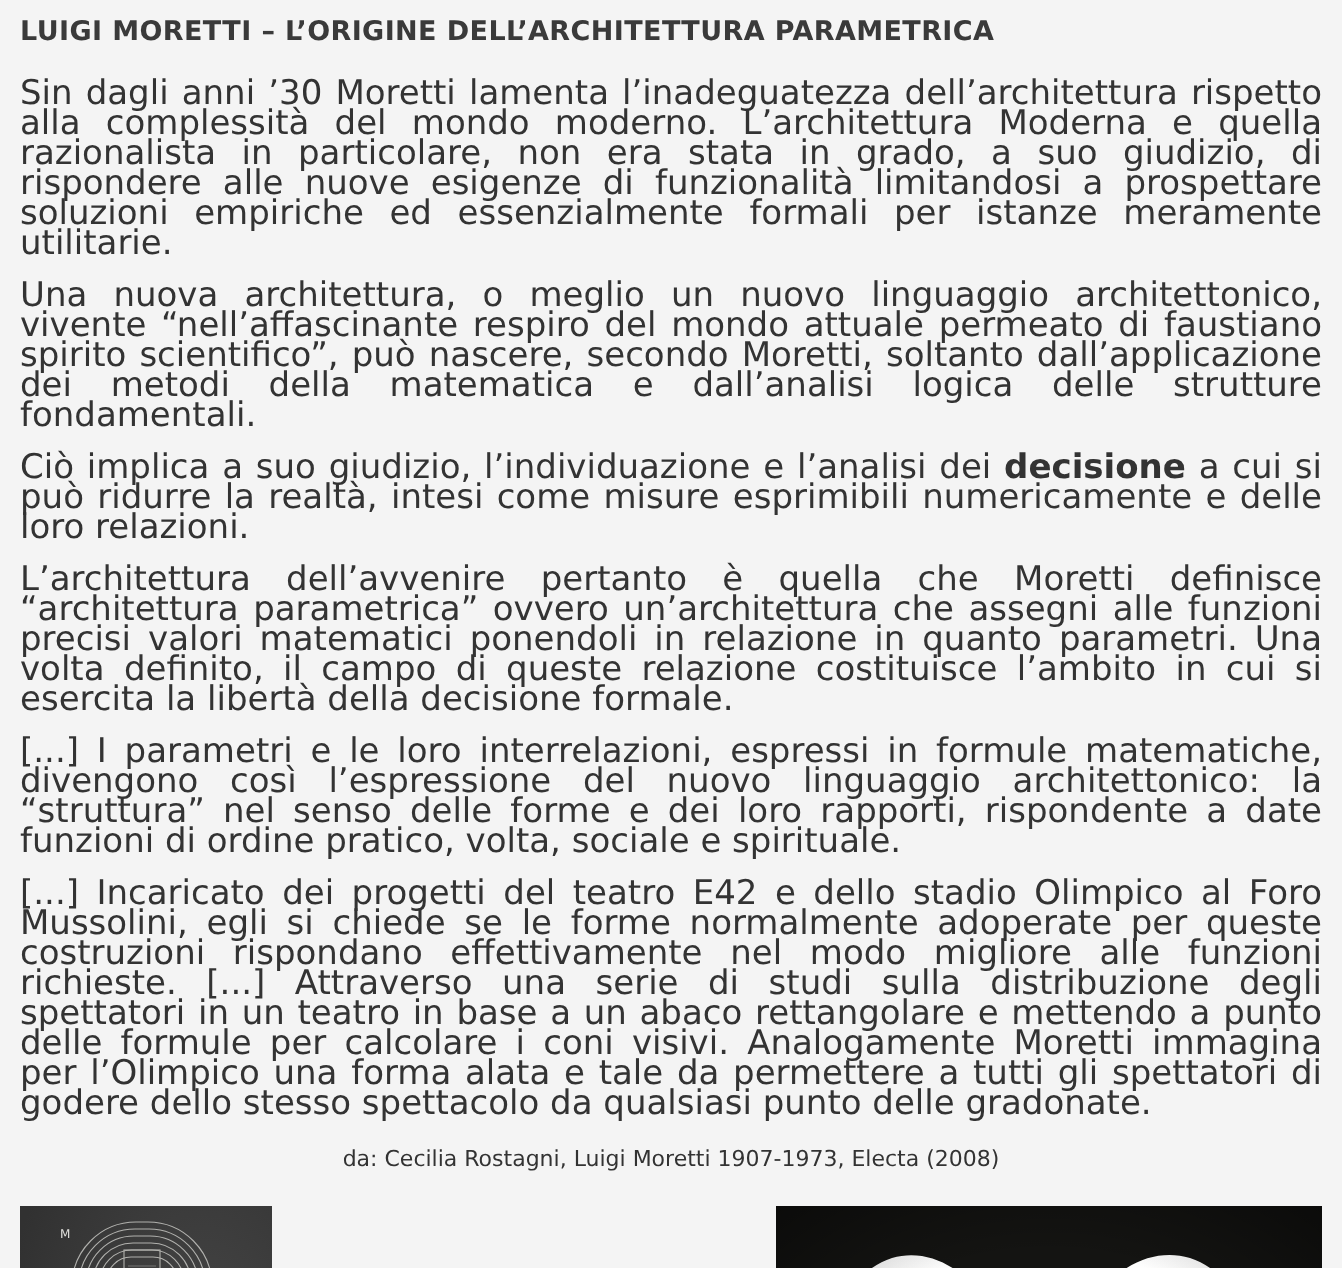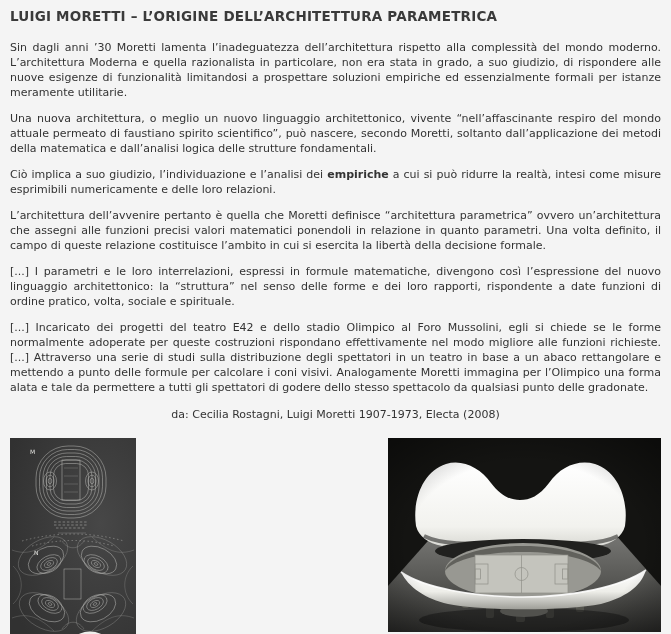--- a/index.html
+++ b/index.html
@@ -13,21 +13,21 @@
     overflow: hidden;
   }
   h1.page-title {
     font-size: 13.5px;
     font-weight: 700;
     letter-spacing: 0.2px;
     color: #3a3a3a;
     margin: 0 0 16px 0;
   }
   p.body-par {
-    font-size: 11px;
+    font-size: 17px;
     line-height: 15px;
     text-align: justify;
     margin: 11px 0;
     color: #333333;
   }
   p.citation {
     font-size: 11px;
     line-height: 15px;
     text-align: center;
     margin: 12px 0 0 0;
@@ -47,21 +47,21 @@
 </style>
 </head>
 <body>
 
 <h1 class="page-title">LUIGI MORETTI – L’ORIGINE DELL’ARCHITETTURA PARAMETRICA</h1>
 
 <p class="body-par">Sin dagli anni ’30 Moretti lamenta l’inadeguatezza dell’architettura rispetto alla complessità del mondo moderno. L’architettura Moderna e quella razionalista in particolare, non era stata in grado, a suo giudizio, di rispondere alle nuove esigenze di funzionalità limitandosi a prospettare soluzioni empiriche ed essenzialmente formali per istanze meramente utilitarie.</p>
 
 <p class="body-par">Una nuova architettura, o meglio un nuovo linguaggio architettonico, vivente “nell’affascinante respiro del mondo attuale permeato di faustiano spirito scientifico”, può nascere, secondo Moretti, soltanto dall’applicazione dei metodi della matematica e dall’analisi logica delle strutture fondamentali.</p>
 
-<p class="body-par"><span>Ciò implica a suo giudizio, l’individuazione e l’analisi dei </span><b>empiriche</b><span> a cui si può ridurre la realtà, intesi come misure esprimibili numericamente e delle loro relazioni.</span></p>
+<p class="body-par"><span>Ciò implica a suo giudizio, l’individuazione e l’analisi dei </span><b>decisione</b><span> a cui si può ridurre la realtà, intesi come misure esprimibili numericamente e delle loro relazioni.</span></p>
 
 <p class="body-par">L’architettura dell’avvenire pertanto è quella che Moretti definisce “architettura parametrica” ovvero un’architettura che assegni alle funzioni precisi valori matematici ponendoli in relazione in quanto parametri. Una volta definito, il campo di queste relazione costituisce l’ambito in cui si esercita la libertà della decisione formale.</p>
 
 <p class="body-par">[...] I parametri e le loro interrelazioni, espressi in formule matematiche, divengono così l’espressione del nuovo linguaggio architettonico: la “struttura” nel senso delle forme e dei loro rapporti, rispondente a date funzioni di ordine pratico, volta, sociale e spirituale.</p>
 
 <p class="body-par">[...] Incaricato dei progetti del teatro E42 e dello stadio Olimpico al Foro Mussolini, egli si chiede se le forme normalmente adoperate per queste costruzioni rispondano effettivamente nel modo migliore alle funzioni richieste. [...] Attraverso una serie di studi sulla distribuzione degli spettatori in un teatro in base a un abaco rettangolare e mettendo a punto delle formule per calcolare i coni visivi. Analogamente Moretti immagina per l’Olimpico una forma alata e tale da permettere a tutti gli spettatori di godere dello stesso spettacolo da qualsiasi punto delle gradonate.</p>
 
 <p class="citation">da: Cecilia Rostagni, Luigi Moretti 1907-1973, Electa (2008)</p>
 
 <div class="figures-row">

